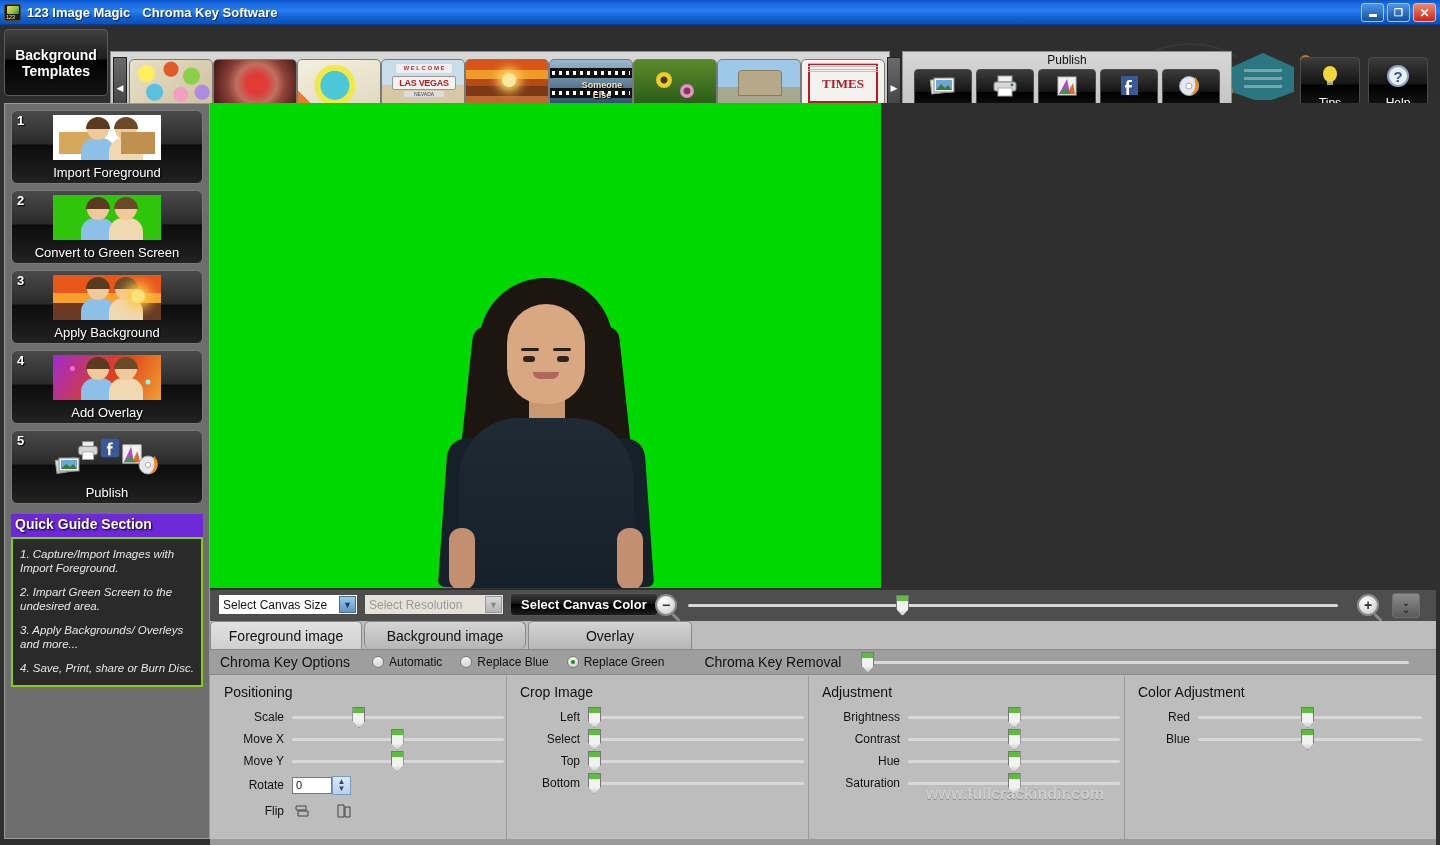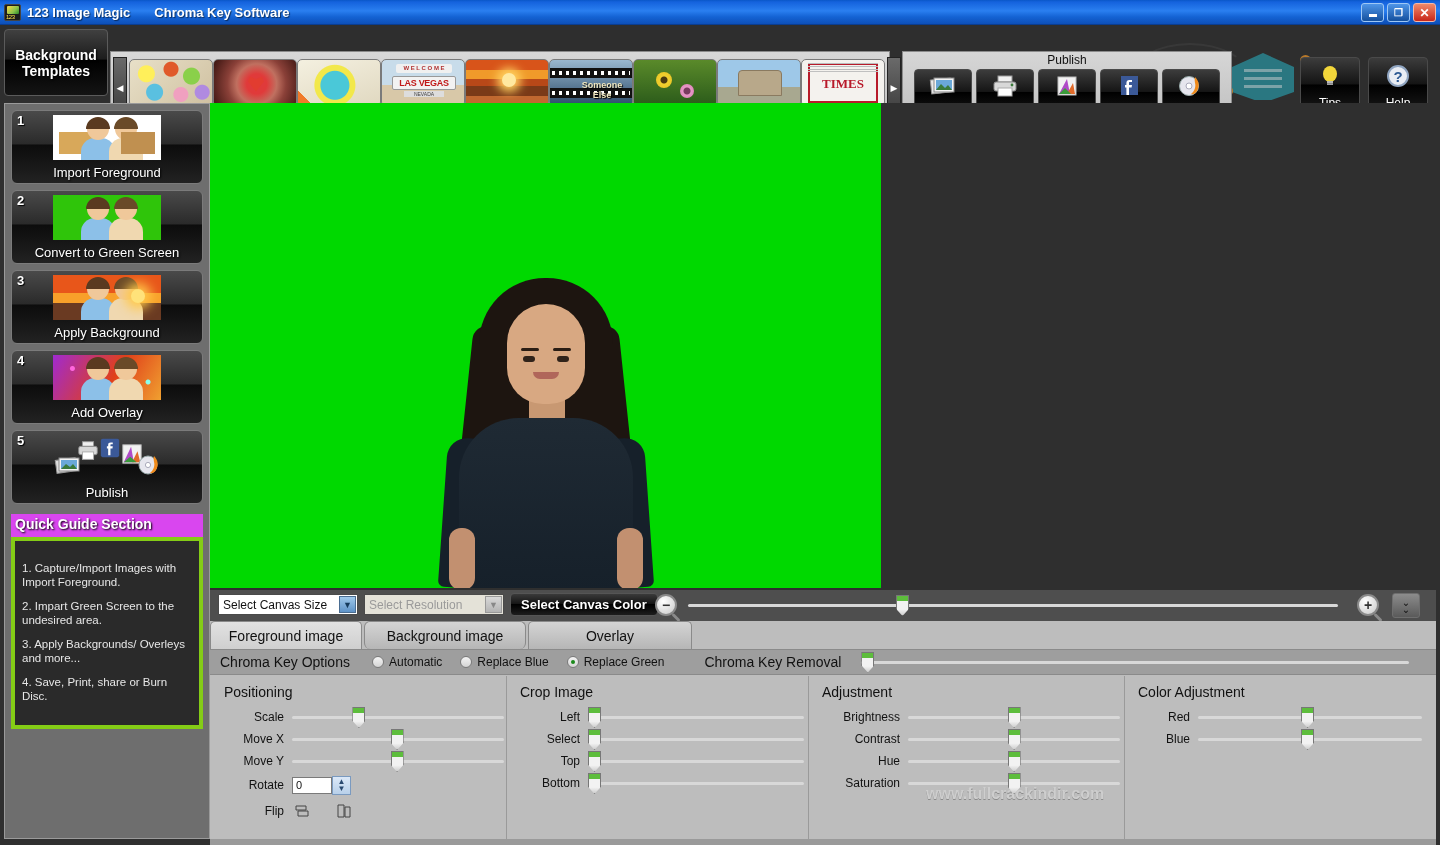--- a/index.html
+++ b/index.html
@@ -29,21 +29,21 @@
   }
   .title-icon::after{
     content:"123"; position:absolute; left:1px; bottom:0px; font-size:6px;
     color:#ffe34a; font-family:"Liberation Sans",sans-serif; letter-spacing:-0.5px;
   }
   .title-text{
     color:#fff; font-size:13px; font-weight:bold;
     text-shadow:1px 1px 1px rgba(0,0,0,.55);
     white-space:nowrap;
   }
-  .title-sub{ margin-left:24px; }
+  .title-sub{ margin-left:12px; }
   .win-buttons{ position:absolute; right:4px; top:3px; display:flex; gap:3px; }
   .win-btn{
     width:23px; height:19px; border:1px solid #9fc8f5; border-radius:3px;
     background:linear-gradient(to bottom,#4e95e8,#14509e);
     display:flex; align-items:center; justify-content:center;
     color:#fff; font-size:11px; line-height:1; position:relative;
   }
   .win-btn.close{ background:linear-gradient(to bottom,#f08a6a,#c8261a); border-color:#f4b8a8; }
   .win-btn .glyph{ display:block; font-size:12px; font-weight:bold; color:#fff;}
   .win-btn.min .glyph{ width:8px; height:3px; background:#fff; margin-top:6px; }
@@ -189,24 +189,24 @@
       radial-gradient(circle at 18% 30%,#ff66dd 2px,transparent 3px),
       radial-gradient(circle at 72% 22%,#ffe14a 2px,transparent 3px),
       radial-gradient(circle at 88% 60%,#8affee 2px,transparent 3px),
       linear-gradient(120deg,#a02ad0,#e0401a 55%,#f0a030);}
   .sc-house{background:#fff;}
   .sc-house::before{content:"";position:absolute;left:6px;bottom:6px;width:34px;height:22px;background:#d8a85a;}
   .sc-house::after{content:"";position:absolute;right:6px;bottom:6px;width:34px;height:22px;background:#c09050;}
   .pi{position:absolute;}
 
   .quick{
-    margin:10px 6px 0 6px; background:#d946ef;
+    margin:10px 6px 0 6px; background:#6d28d9;
   }
   .quick-title{ color:#fff; font-size:14px; font-weight:bold; text-shadow:1px 1px 2px #000; padding:2px 4px 5px 4px;}
-  .quick-box{ background:#2a2a2a; border:4px solid #84cc16; padding:20px 7px; }
+  .quick-box{ background:#2a2a2a; border:2px solid #84cc16; padding:8px 7px;font-style:italic; }
   .quick-box p{ color:#e6e6e6; font-size:11.5px; line-height:14px; margin-bottom:10px; }
   .quick-box p:last-child{ margin-bottom:2px; }
 
   
   .stage{ position:absolute; left:210px; top:103px; width:1226px; height:486px; background:#2f2f2f; }
   .canvas{ position:absolute; left:0; top:0; width:671px; height:485px; background:#00d900; overflow:hidden; }
   .model{ position:absolute; left:50%; bottom:0; transform:translateX(-50%); width:210px; height:310px; }
   .m-hair{ position:absolute; left:38px; top:0; width:134px; height:200px; background:#1d1510;
      border-radius:66px 66px 44px 44px; }
   .m-hair2{ position:absolute; left:24px; top:48px; width:44px; height:170px; background:#1d1510; border-radius:24px 8px 40px 30px; transform:rotate(6deg);}

